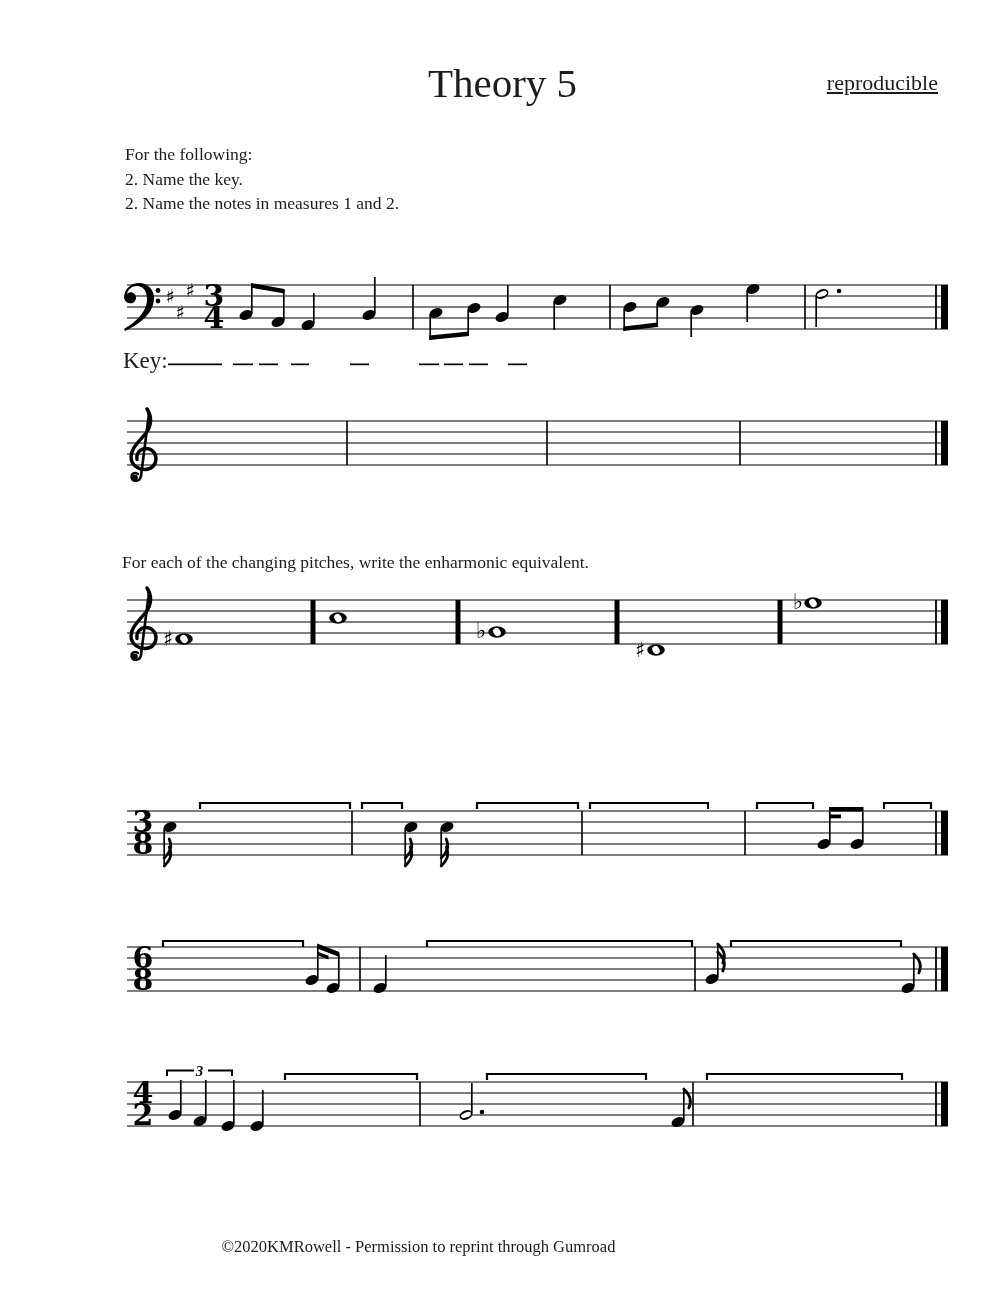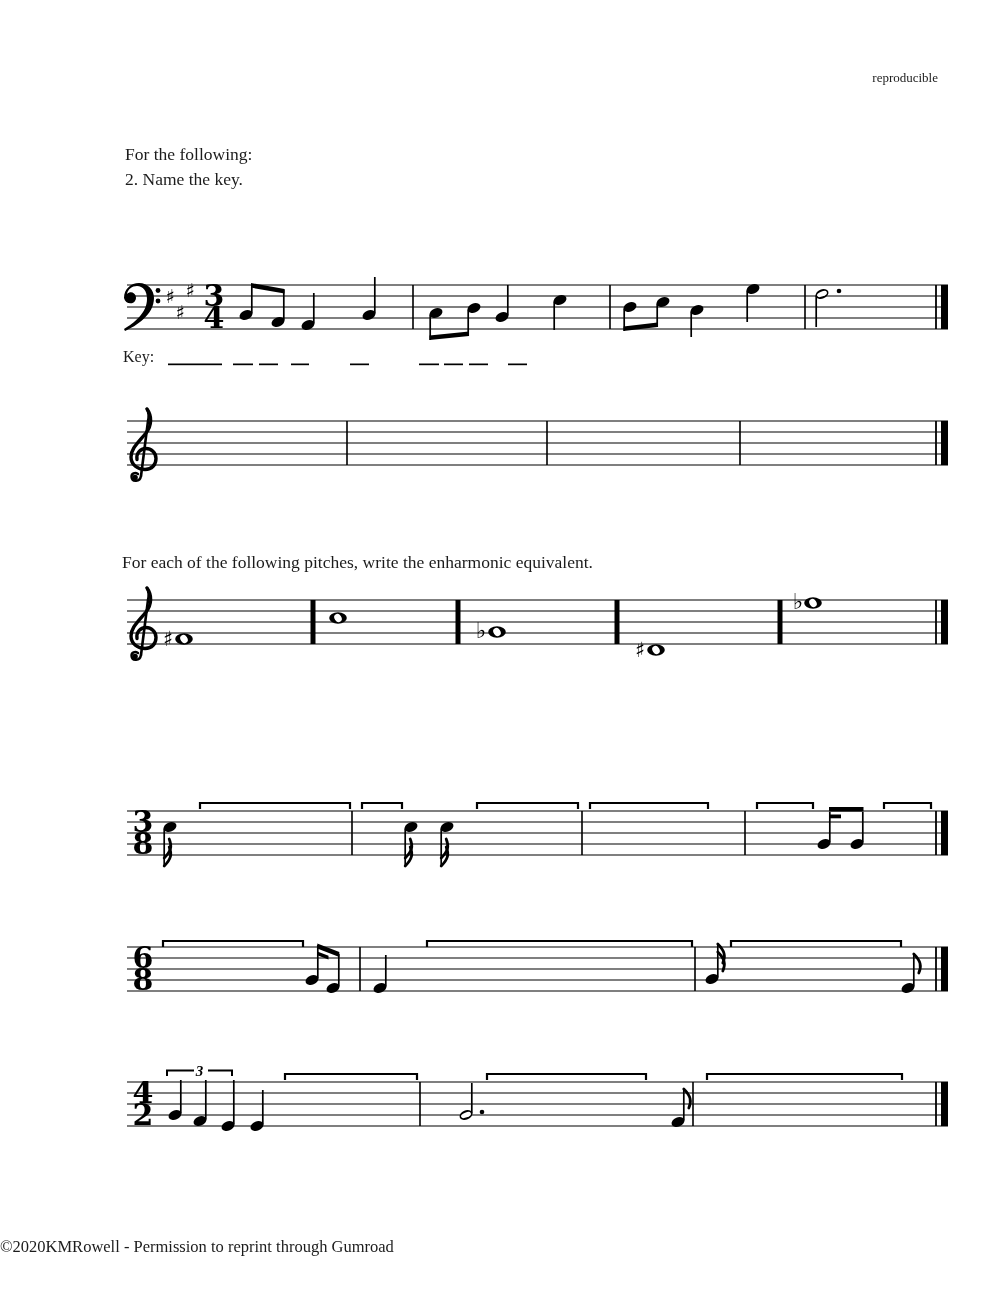--- a/index.html
+++ b/index.html
@@ -4,26 +4,26 @@
 <style>
   html,body{margin:0;padding:0;background:#e8e8e8;}
   .page{
     position:relative;width:1005px;height:1301px;background:#ffffff;
     font-family:"Liberation Serif","DejaVu Serif",serif;color:#1c1c1c;
     margin:0 auto;overflow:hidden;
   }
   .page > div{position:absolute;}
   #notation{position:absolute;left:0;top:0;}
   .title{left:0;top:59px;width:1005px;text-align:center;font-size:41px;}
-  .watermark{top:70px;right:67px;font-size:13px;}
+  .watermark{top:70px;right:67px;font-size:22px;text-decoration:underline;}
   .instructions{left:117px;top:142px;font-size:17.5px;line-height:24.6px;margin-left:8px;}
-  .key-label{left:123px;top:348px;font-size:16px;}
+  .key-label{left:123px;top:348px;font-size:23px;}
   .sec-enh{left:122px;top:552px;font-size:17.5px;}
   .sec-rests{left:122px;top:735px;font-size:17.5px;}
-  .footer{left:0;top:1237px;width:837px;text-align:left;font-size:16.5px;}
+  .footer{left:0;top:1237px;width:837px;text-align:center;font-size:16.5px;}
   
   .ts{font:bold 30px "DejaVu Serif",serif;fill:#000;text-anchor:middle;}
   .acc-s{font:21px "DejaVu Sans",sans-serif;fill:#000;text-anchor:middle;}
   .acc-f{font:22px "DejaVu Sans",sans-serif;fill:#000;text-anchor:middle;}
   .acc-k{font:19px "DejaVu Sans",sans-serif;fill:#000;text-anchor:middle;}
   .trip{font:italic bold 15px "Liberation Serif",serif;fill:#000;text-anchor:middle;}
 </style>
 </head>
 <body>
 
@@ -325,25 +325,27 @@
         <rect x="259" y="363.5" width="19" height="1.7" fill="#000"></rect>
         <rect x="291" y="363.5" width="18" height="1.7" fill="#000"></rect>
         <rect x="350" y="363.5" width="19" height="1.7" fill="#000"></rect>
         <rect x="419" y="363.5" width="20" height="1.7" fill="#000"></rect>
         <rect x="444" y="363.5" width="19" height="1.7" fill="#000"></rect>
         <rect x="469" y="363.5" width="19" height="1.7" fill="#000"></rect>
         <rect x="508" y="363.5" width="19" height="1.7" fill="#000"></rect>
       </g>
     </svg>
 
+  <div class="title">Theory 5</div>
   <div class="watermark">reproducible</div>
 
   <div class="instructions">
     <div>For the following:</div>
     <div>2. Name the key.</div>
+    <div>2. Name the notes in measures 1 and 2.</div>
   </div>
 
   <div class="key-label">Key:</div>
 
-  <div class="sec-enh">For each of the following pitches, write the enharmonic equivalent.</div>
+  <div class="sec-enh">For each of the changing pitches, write the enharmonic equivalent.</div>
 
   <div class="footer">©2020KMRowell - Permission to reprint through Gumroad</div>
 </div>
 
 </body></html>

